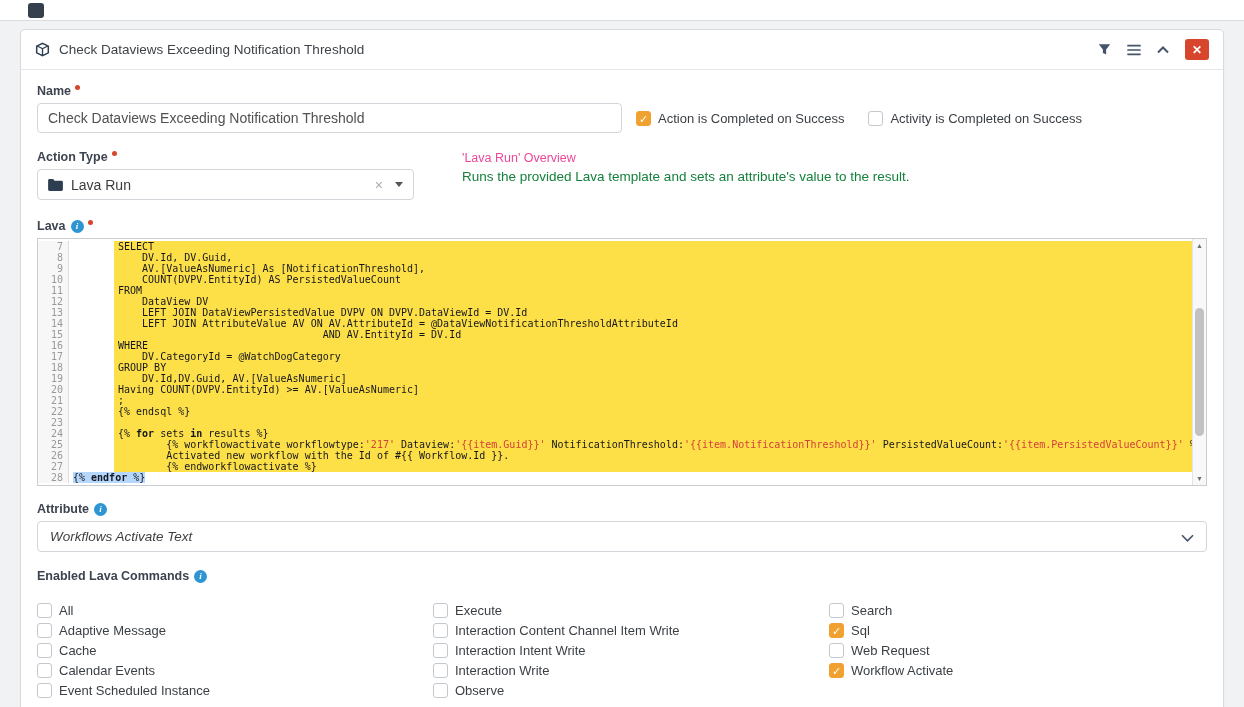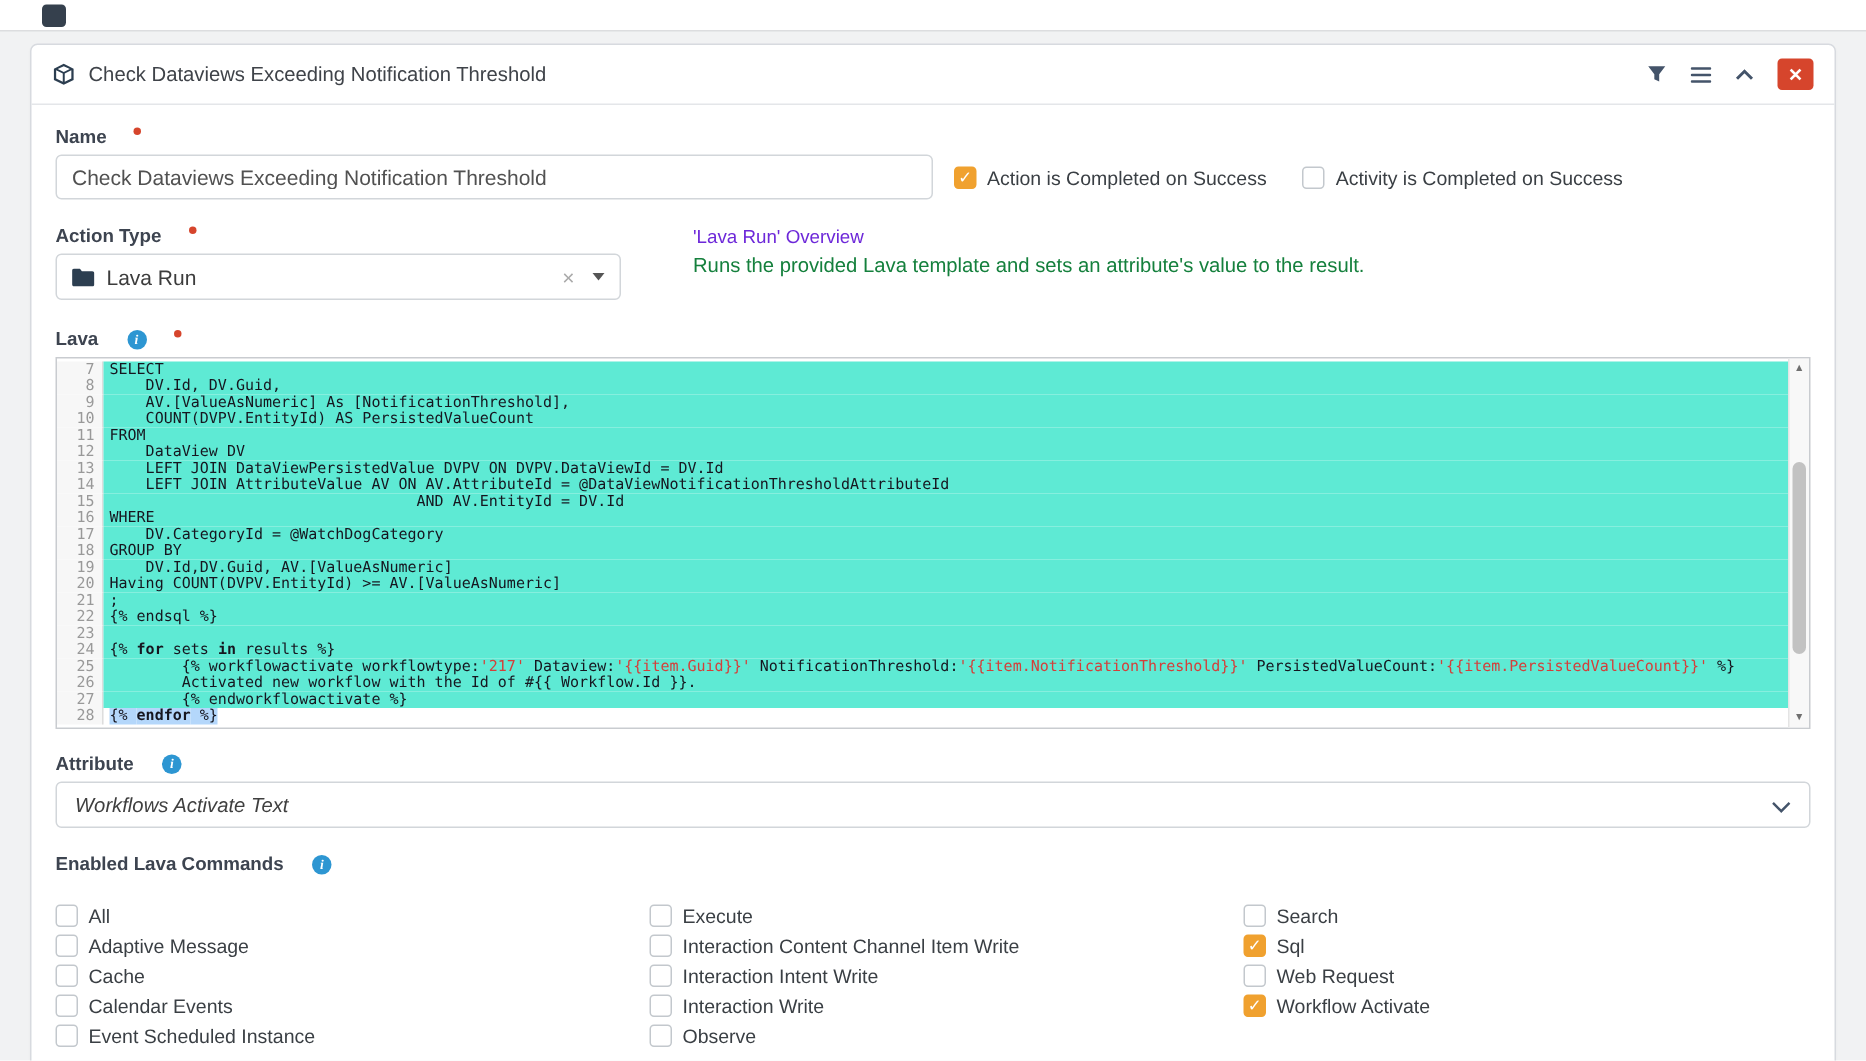--- a/index.html
+++ b/index.html
@@ -39,21 +39,21 @@
   .hicon { display: inline-flex; align-items: center; cursor: pointer; }
   .close-btn {
     width: 24px; height: 21px; background: #d6452c; border-radius: 3px;
     color: #fff; display: flex; align-items: center; justify-content: center;
     font-size: 12px; font-weight: bold; cursor: pointer;
   }
   .panel-body { padding: 14px 16px 18px 16px; }
 
   .field-label {
     font-size: 12.5px; font-weight: 600; color: #3d4450;
-    display: flex; align-items: center; margin-bottom: 5px; gap: 14px;
+    display: flex; align-items: center; margin-bottom: 5px;
   }
   .req-dot {
     width: 5px; height: 5px; border-radius: 50%;
     background: #d6452c; display: inline-block;
     margin-left: 4px; margin-bottom: 7px;
   }
   .info-icon {
     width: 13px; height: 13px; border-radius: 50%;
     background: #2d96d2; color: #fff; font-size: 9px; font-weight: bold;
     font-family: "Liberation Serif", serif; font-style: italic;
@@ -88,38 +88,38 @@
     background: #fff; cursor: pointer;
   }
   .picker-text { font-size: 14px; color: #3c3c3c; margin-left: 8px; }
   .picker-clear { margin-left: auto; color: #aaa; font-size: 14px; cursor: pointer; }
   .caret {
     width: 0; height: 0; margin-left: 12px;
     border-left: 4px solid transparent; border-right: 4px solid transparent;
     border-top: 5px solid #555;
   }
   .overview { margin-left: 48px; padding-top: 1px; }
-  .overview-title { font-size: 12.5px; color: #6d28d9; margin-bottom: 4px; }
+  .overview-title { font-size: 12.5px; color: #ec4899; margin-bottom: 4px; }
   .overview-desc { font-size: 13.5px; color: #15803d; }
 
   .lava-section { margin-top: 19px; }
   .editor {
     position: relative; margin-top: 2px;
     border: 1px solid #c9ccd0; background: #fff;
     height: 248px; overflow: hidden;
   }
   .code-area { padding-top: 2px; }
   .cm-line { display: flex; height: 11px; font-family: "DejaVu Sans Mono", monospace; font-size: 10px; line-height: 11px; }
   .gut {
     width: 31px; flex: 0 0 31px; background: #f7f7f7;
     border-right: 1px solid #ddd; color: #999;
     text-align: right; padding-right: 5px;
   }
   .code { flex: 1; white-space: pre; padding-left: 4px; color: #16161f; }
-  .cm-line.sel .code { background: #5eead4; }
+  .cm-line.sel .code { background: #fde047; margin-left: 45px; }
   .cm-line.seltext .code { background: transparent; }
   .cm-line.seltext .code .seg { background: #b4d7fb; }
   .seg.str { color: #d43f3a; }
   .seg.kw { font-weight: bold; }
 
   .sbar {
     position: absolute; top: 0; right: 0; width: 14px; height: 100%;
     background: #f8f8f8; border-left: 1px solid #e4e4e4;
   }
   .sarrow { height: 13px; text-align: center; font-size: 7px; color: #6f6f6f; line-height: 13px; cursor: pointer; }

